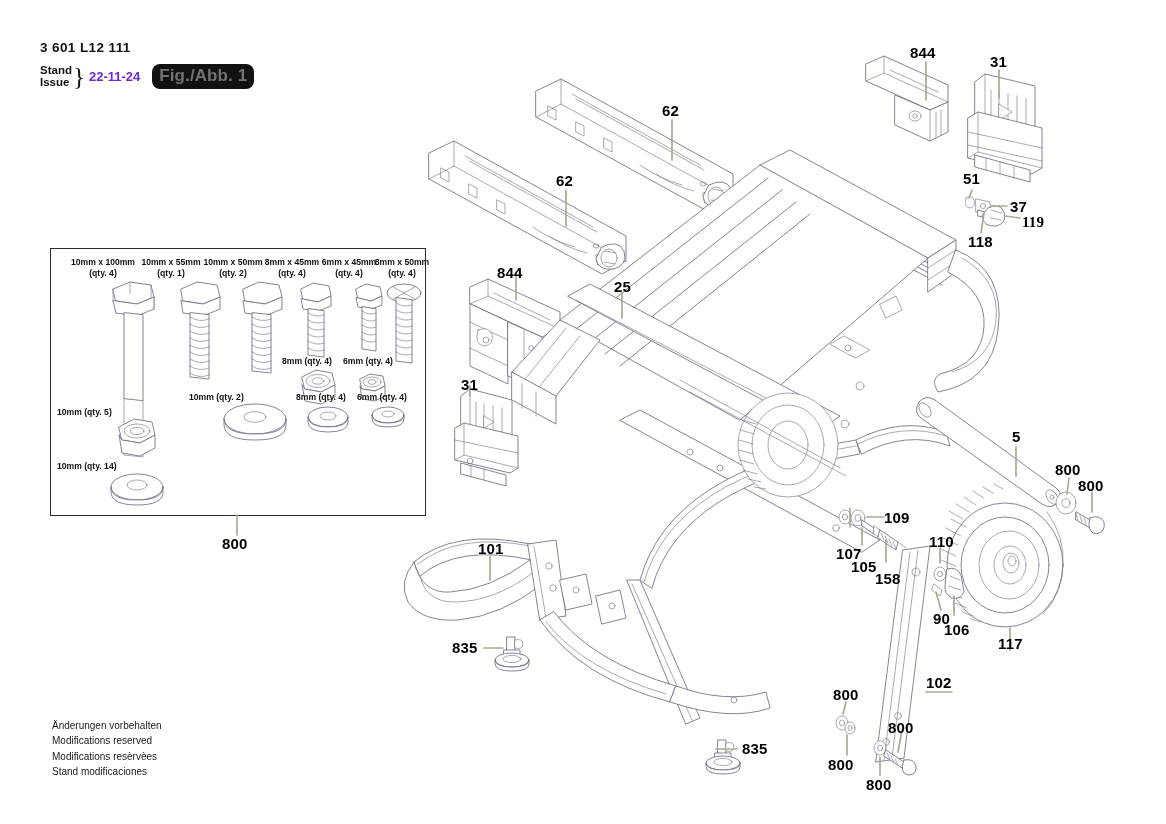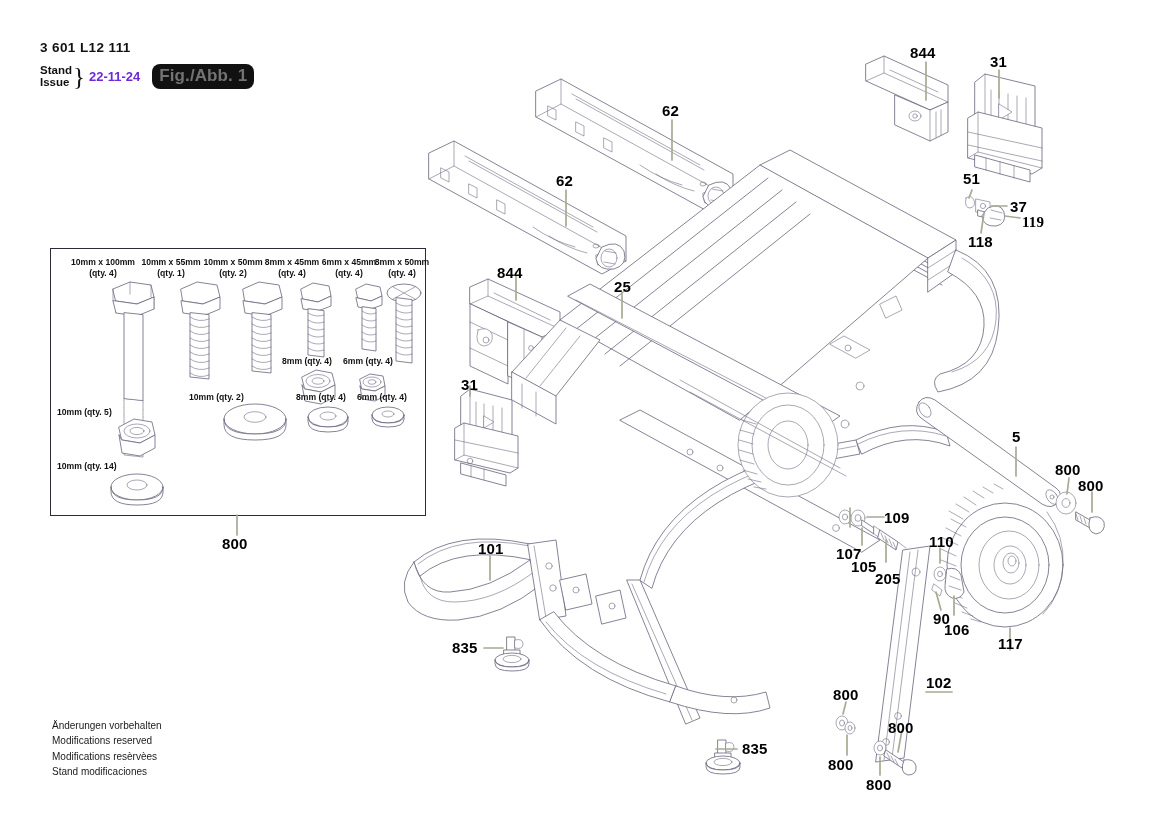--- a/index.html
+++ b/index.html
@@ -541,21 +541,21 @@
   <div class="co" style="left:1022px;top:214px;font-family:Liberation Serif, serif;">119</div>
   <div class="co" style="left:497px;top:264px;">844</div>
   <div class="co" style="left:614px;top:278px;">25</div>
   <div class="co" style="left:461px;top:376px;">31</div>
   <div class="co" style="left:1012px;top:428px;">5</div>
   <div class="co" style="left:1055px;top:461px;">800</div>
   <div class="co" style="left:1078px;top:477px;">800</div>
   <div class="co" style="left:884px;top:509px;">109</div>
   <div class="co" style="left:836px;top:545px;">107</div>
   <div class="co" style="left:851px;top:558px;">105</div>
-  <div class="co" style="left:875px;top:570px;">205</div>
+  <div class="co" style="left:875px;top:570px;">158</div>
   <div class="co" style="left:929px;top:533px;">110</div>
   <div class="co" style="left:933px;top:610px;">90</div>
   <div class="co" style="left:944px;top:621px;">106</div>
   <div class="co" style="left:998px;top:635px;">117</div>
   <div class="co" style="left:478px;top:540px;">101</div>
   <div class="co" style="left:452px;top:639px;">835</div>
   <div class="co" style="left:742px;top:740px;">835</div>
   <div class="co" style="left:926px;top:674px;">102</div>
   <div class="co" style="left:833px;top:686px;">800</div>
   <div class="co" style="left:828px;top:756px;">800</div>

